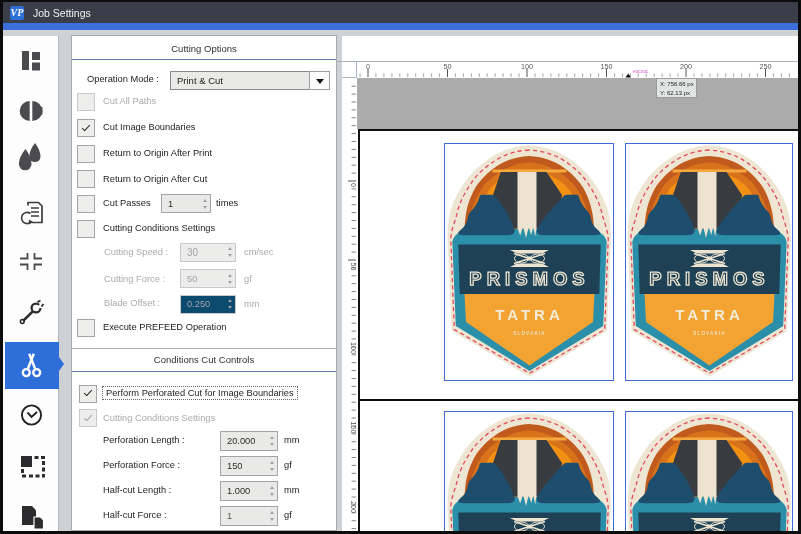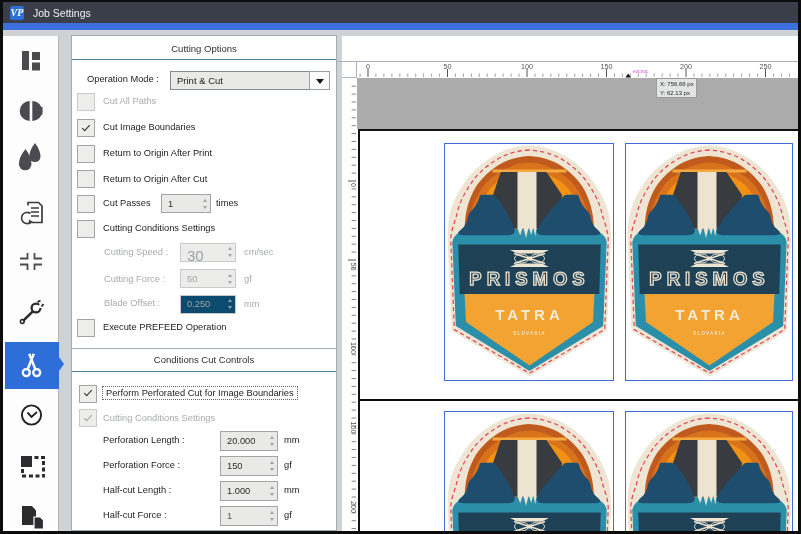--- a/index.html
+++ b/index.html
@@ -163,21 +163,21 @@
 <div style="position:absolute;left:161px;top:194px;width:50px;height:19px;background:#e9e9e7;border:1px solid #a2a5a8;box-sizing:border-box">
     <div style="position:absolute;left:6px;top:3.5px;font-size:9.3px;color:#2d2d2d">1</div>
     <div style="position:absolute;right:3px;top:3.5px;width:0;height:0;border-left:2.8px solid transparent;border-right:2.8px solid transparent;border-bottom:3.5px solid #9fa3a6"></div>
     <div style="position:absolute;right:3px;bottom:3.5px;width:0;height:0;border-left:2.8px solid transparent;border-right:2.8px solid transparent;border-top:3.5px solid #9fa3a6"></div>
   </div>
 <div style="position:absolute;left:216px;top:198px;font-size:9.3px;color:#1c1c1c;white-space:nowrap">times</div>
 <div style="position:absolute;left:77px;top:219.5px;width:18px;height:18px;background:#ededec;border:1px solid #a2a5a8;box-sizing:border-box"></div>
 <div style="position:absolute;left:103px;top:223px;font-size:9.3px;color:#1c1c1c;white-space:nowrap">Cutting Conditions Settings</div>
 <div style="position:absolute;left:104px;top:247px;font-size:9.3px;color:#a8aaac;white-space:nowrap">Cutting Speed :</div>
 <div style="position:absolute;left:180px;top:242.5px;width:56px;height:19px;background:#ececea;border:1px solid #c7c9cb;box-sizing:border-box">
-    <div style="position:absolute;left:6px;top:3.5px;font-size:15px;color:#9fa3a6">30</div>
+    <div style="position:absolute;left:6px;top:3.5px;font-size:10px;color:#9fa3a6">30</div>
     <div style="position:absolute;right:3px;top:3.5px;width:0;height:0;border-left:2.8px solid transparent;border-right:2.8px solid transparent;border-bottom:3.5px solid #9fa3a6"></div>
     <div style="position:absolute;right:3px;bottom:3.5px;width:0;height:0;border-left:2.8px solid transparent;border-right:2.8px solid transparent;border-top:3.5px solid #9fa3a6"></div>
   </div>
 <div style="position:absolute;left:244px;top:247px;font-size:9.3px;color:#a8aaac;white-space:nowrap">cm/sec</div>
 <div style="position:absolute;left:104px;top:273.5px;font-size:9.3px;color:#a8aaac;white-space:nowrap">Cutting Force :</div>
 <div style="position:absolute;left:180px;top:269px;width:56px;height:19px;background:#ececea;border:1px solid #c7c9cb;box-sizing:border-box">
     <div style="position:absolute;left:6px;top:3.5px;font-size:9.3px;color:#9fa3a6">50</div>
     <div style="position:absolute;right:3px;top:3.5px;width:0;height:0;border-left:2.8px solid transparent;border-right:2.8px solid transparent;border-bottom:3.5px solid #9fa3a6"></div>
     <div style="position:absolute;right:3px;bottom:3.5px;width:0;height:0;border-left:2.8px solid transparent;border-right:2.8px solid transparent;border-top:3.5px solid #9fa3a6"></div>
   </div>

